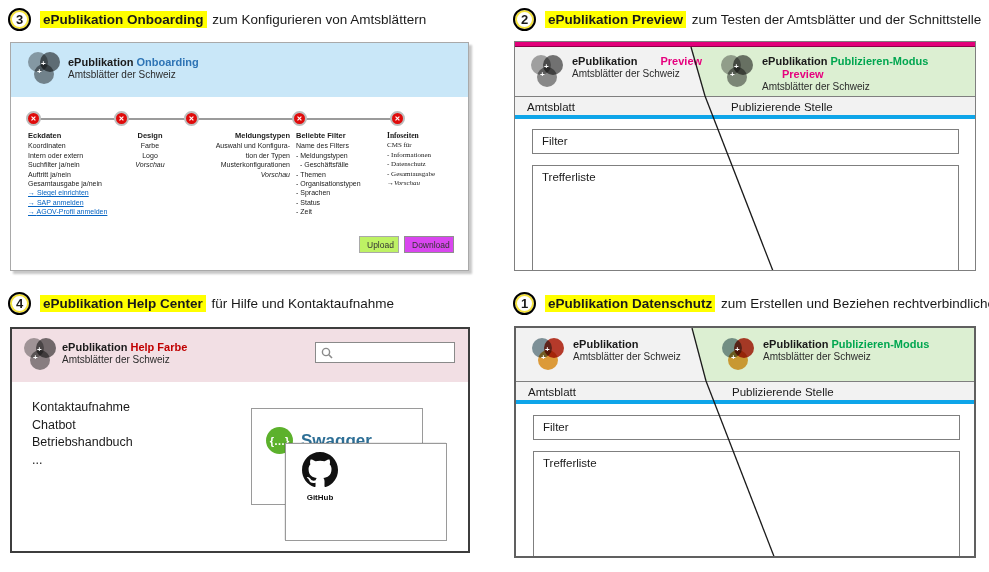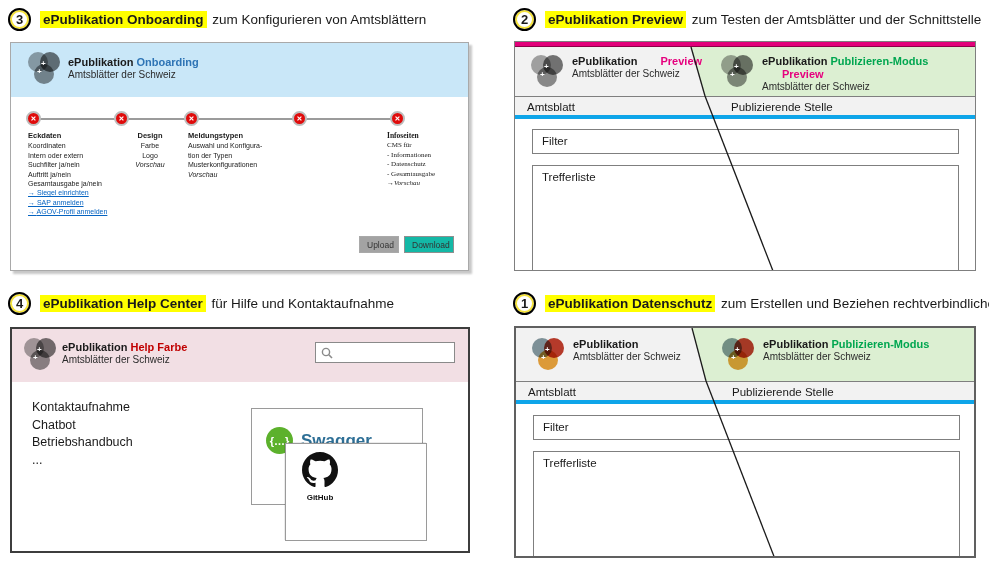--- a/index.html
+++ b/index.html
@@ -55,24 +55,24 @@
              text-align:center;z-index:2;}
   .step-col{position:absolute;top:88px;font-size:7px;line-height:9.4px;}
   .step-title{font-size:7.5px;font-weight:bold;margin-bottom:1px;}
   .step-item.indent{padding-left:4px;}
   .step-item.italic{font-style:italic;}
   .step-item.link{color:#0563C1;text-decoration:underline;}
   .step-item.link::before{content:"\2192  ";}
   .step-item.arrow-italic{font-style:italic;}
   .step-item.arrow-italic::before{content:"\2192 ";}
 
-  .mini-btn{position:absolute;top:193px;height:17px;font-size:8.5px;color:#333;background:#a3a3a3;
+  .mini-btn{position:absolute;top:193px;height:17px;font-size:8.5px;color:#333;background:#bef264;
             border:1px solid #a9a9a9;padding:0 7px;font-family:inherit;}
   #btn-upload{left:348px;width:40px;}
-  #btn-download{left:393px;width:50px;background:#14b8a6;border-color:#8f8f8f;}
+  #btn-download{left:393px;width:50px;background:#d946ef;border-color:#8f8f8f;}
 
   
   .split-hdr{position:absolute;left:0;right:0;}
   .half{position:absolute;top:0;bottom:0;left:0;right:0;}
   .half-left{background:#f2f2f2;clip-path:polygon(0 0,176px 0,190px 100%,0 100%);}
   .half-right{background:#dcefd2;clip-path:polygon(176px 0,100% 0,100% 100%,190px 100%);}
   .hdr-brand{position:absolute;display:flex;gap:7px;align-items:flex-start;}
   .diag{position:absolute;inset:0;pointer-events:none;z-index:6;}
   .cols-row{position:absolute;left:0;right:0;height:23px;background:#f2f2f2;
             border-top:1px solid #7f7f7f;border-bottom:4px solid #0ea5e9;font-size:11.5px;}
@@ -99,21 +99,21 @@
   #help{left:10px;top:327px;width:460px;height:226px;border:2px solid #3d3d3d;}
   #help .hdr{position:absolute;left:0;top:0;right:0;height:53px;background:#f2dfe4;}
   #help .hdr .logo{position:absolute;left:12px;top:9px;}
   #help .hdr .titles{position:absolute;left:50px;top:12px;}
   .searchbox{position:absolute;left:303px;top:13px;width:140px;height:21px;background:#fff;
              border:1px solid #8a8a8a;display:flex;align-items:center;padding:0 4px;gap:3px;}
   .searchbox input{border:none;outline:none;flex:1;min-width:0;font-size:10px;background:transparent;}
   .help-menu{position:absolute;left:20px;top:70px;font-size:12.5px;line-height:17.5px;}
   .card{position:absolute;background:#fff;border:1px solid #9a9a9a;}
   #card-swagger{left:239px;top:79px;width:172px;height:97px;}
-  #card-github{left:273px;top:114px;width:142px;height:98px;box-shadow:-1px -1px 0 rgba(0,0,0,.08);}
+  #card-github{left:273px;top:114px;width:162px;height:98px;box-shadow:-1px -1px 0 rgba(0,0,0,.08);}
   .swagger-row{position:absolute;left:14px;top:18px;display:flex;align-items:center;gap:8px;}
   .swagger-ico{width:27px;height:27px;border-radius:50%;background:#5cb12c;color:#fff;
                font-weight:bold;font-size:11px;display:flex;align-items:center;justify-content:center;}
   .swagger-word{font-size:17px;font-weight:bold;color:#2e6f96;}
   .gh-wrap{position:absolute;left:12px;top:8px;width:44px;text-align:center;}
   .gh-label{font-size:8px;font-weight:bold;margin-top:1px;color:#111;}
 </style>
 </head>
 <body>
 
@@ -184,30 +184,50 @@
   <div class="step-col" style="left:107px;width:64px;text-align:center;">
     <div class="step-title">Design</div>
     <div>
       <div class="step-item plain">Farbe</div>
 
       <div class="step-item plain">Logo</div>
 
       <div class="step-item italic">Vorschau</div>
     </div>
   </div>
-  <div class="step-col" style="left:177px;width:102px;">
+  <div class="step-col" style="left:177px;width:102px;text-align:right;">
     <div class="step-title">Meldungstypen</div>
     <div>
       <div class="step-item plain">Auswahl und Konfigura-</div>
 
       <div class="step-item plain">tion der Typen</div>
 
       <div class="step-item plain">Musterkonfigurationen</div>
 
       <div class="step-item italic">Vorschau</div>
+    </div>
+  </div>
+  <div class="step-col" style="left:285px;width:88px;">
+    <div class="step-title">Beliebte Filter</div>
+    <div>
+      <div class="step-item plain">Name des Filters</div>
+
+      <div class="step-item plain">- Meldungstypen</div>
+
+      <div class="step-item indent">- Geschäftsfälle</div>
+
+      <div class="step-item plain">- Themen</div>
+
+      <div class="step-item plain">- Organisationstypen</div>
+
+      <div class="step-item plain">- Sprachen</div>
+
+      <div class="step-item plain">- Status</div>
+
+      <div class="step-item plain">- Zeit</div>
     </div>
   </div>
   <div class="step-col" style="left:376px;width:76px;font-family:Liberation Serif, serif;">
     <div class="step-title">Infoseiten</div>
     <div>
       <div class="step-item plain">CMS für</div>
 
       <div class="step-item plain">- Informationen</div>
 
       <div class="step-item plain">- Datenschutz</div>

